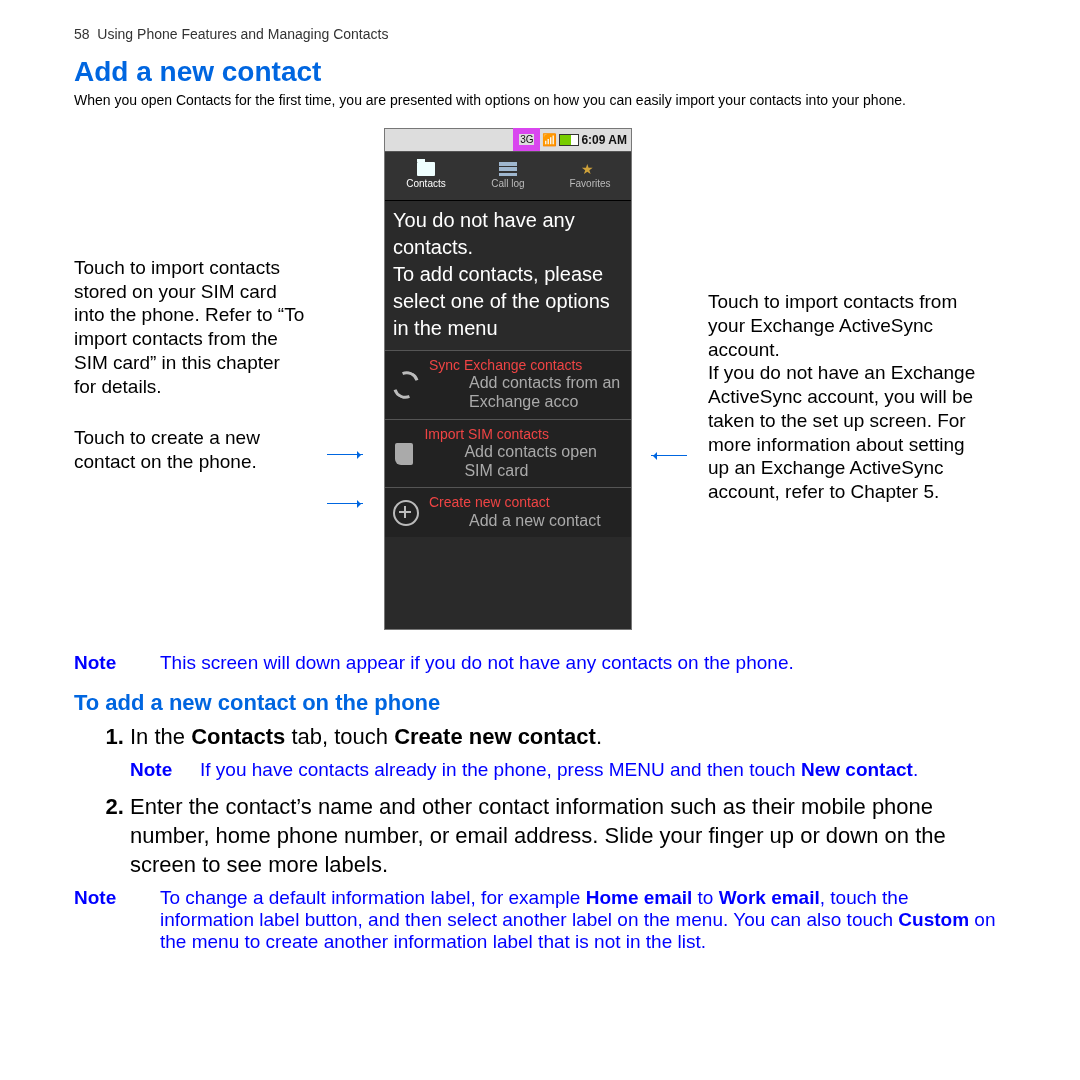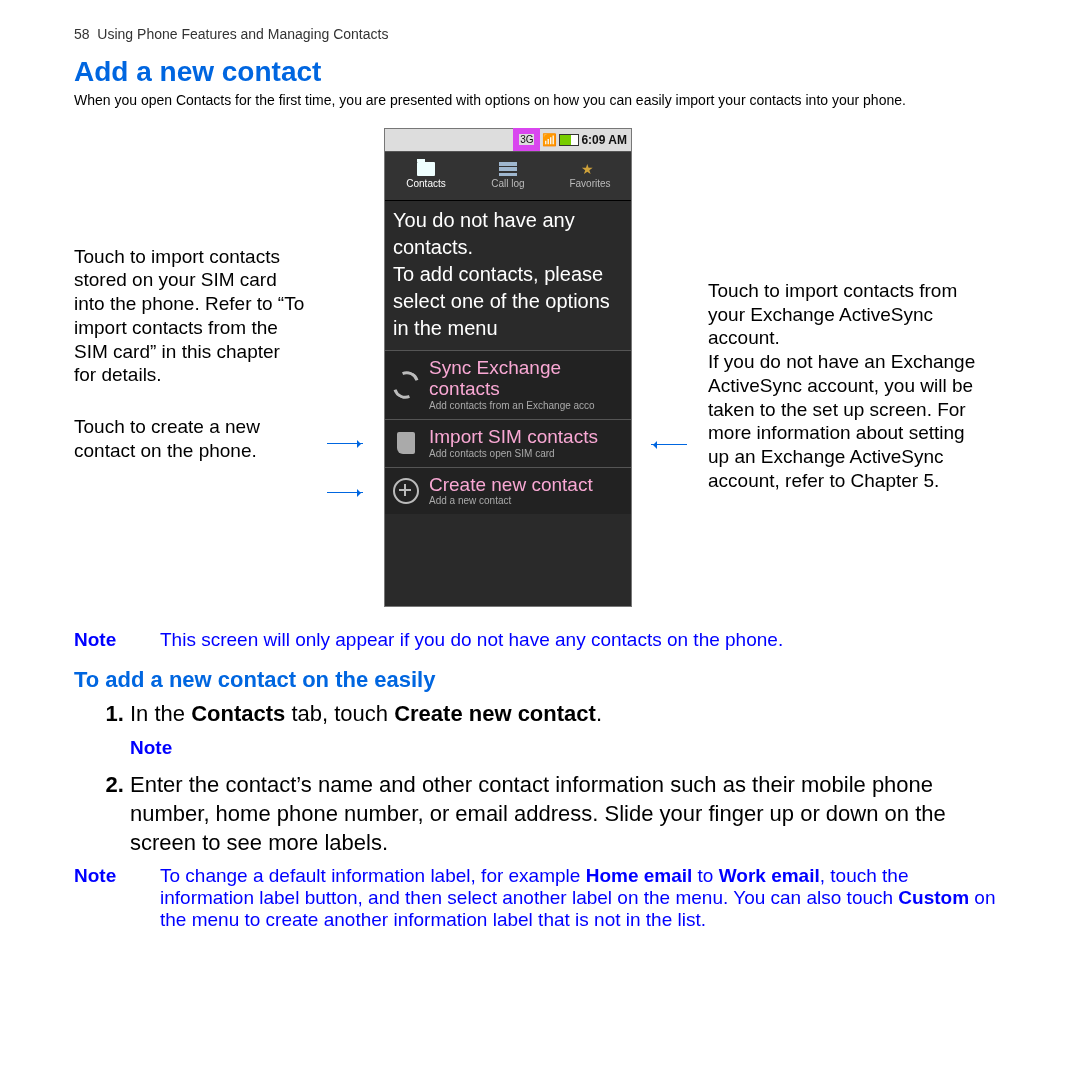--- a/index.html
+++ b/index.html
@@ -20,22 +20,22 @@
   .tab .ic{width:18px;height:14px;margin-bottom:2px;}
   .tab.active{color:#fff;}
   .tab.active .ic{filter:brightness(1.5);}
   .folder-ic{background:#9fb7cf;border-radius:1px;position:relative;}
   .folder-ic::before{content:"";position:absolute;top:-3px;left:0;width:8px;height:3px;background:#9fb7cf;}
   .list-ic{background:linear-gradient(#9fb7cf 0 25%,transparent 25% 37%,#9fb7cf 37% 62%,transparent 62% 75%,#9fb7cf 75% 100%);}
   .star-ic{color:#cfa23a;font-size:14px;line-height:14px;height:14px;}
   .msg{color:#ffffff;background:#2a2a2a;font-size:20px;line-height:1.35;padding:6px 8px 8px 8px;}
   .opt{display:flex;align-items:center;gap:10px;border-top:1px solid #555;background:#222;padding:7px 8px;}
   .opt .oic{width:26px;height:26px;display:flex;align-items:center;justify-content:center;}
-  .opt .t1{color:#f9a8d4;font-size:19px;line-height:1.1;}
-  .opt .t2{color:#aaa;font-size:10px;line-height:1.2;}
+  .opt .t1{color:#ef4444;font-size:14px;line-height:1.1;}
+  .opt .t2{color:#aaa;font-size:16px;line-height:1.2;margin-left:40px;}
   .opt .tx{display:flex;flex-direction:column;}
   .sync-ic{width:22px;height:22px;border:3px solid #bbb;border-radius:50%;border-left-color:transparent;border-right-color:transparent;transform:rotate(25deg);}
   .sim-ic{width:18px;height:22px;background:#aaa;border-radius:2px 2px 2px 6px;}
   .plus-ic{width:22px;height:22px;border:2px solid #bbb;border-radius:50%;position:relative;}
   .plus-ic::before,.plus-ic::after{content:"";position:absolute;background:#bbb;}
   .plus-ic::before{left:9px;top:4px;width:2px;height:12px;}
   .plus-ic::after{left:4px;top:9px;width:12px;height:2px;}
   .phone-empty{height:92px;background:#2a2a2a;}
   .leader{width:36px;display:flex;flex-direction:column;align-items:center;}
   .leader-line{border-top:1.5px solid #0066e0;width:100%;position:relative;}
@@ -145,32 +145,35 @@
     </div>
 
     <div class="rightcol">
       <div style="white-space:pre-line;padding-top:36px;">Touch to import contacts from your Exchange ActiveSync account.
 If you do not have an Exchange ActiveSync account, you will be taken to the set up screen. For more information about setting up an Exchange ActiveSync account, refer to Chapter 5.</div>
     </div>
   </div>
 
   <div class="noteRow">
     <span class="lbl">Note</span>
-    <span>This screen will only appear if you do not have any contacts on the phone.</span>
+    <span>This screen will down appear if you do not have any contacts on the phone.</span>
   </div>
 
-  <h2 class="subhead">To add a new contact on the easily</h2>
+  <h2 class="subhead">To add a new contact on the phone</h2>
 
   <ol class="steps">
     <li>
       <span class="step1">
         <span class="nn">In the </span><span>Contacts</span><span class="nn"> tab, touch </span><span>Create new contact</span><span class="nn">.</span>
       </span>
       <div class="innerNote">
         <span class="lbl">Note</span>
+        <span>
+          <span>If you have contacts already in the phone, press MENU and then touch </span><b>New contact</b><span>.</span>
+        </span>
       </div>
     </li>
     <li>Enter the contact’s name and other contact information such as their mobile phone number, home phone number, or email address. Slide your finger up or down on the screen to see more labels.</li>
   </ol>
 
   <div class="noteRow2">
     <span class="lbl">Note</span>
     <span>
       <span>To change a default information label, for example </span><b>Home email</b><span> to </span><b>Work email</b><span>, touch the information label button, and then select another label on the menu. You can also touch </span><b>Custom</b><span> on the menu to create another information label that is not in the list.</span>
     </span>

